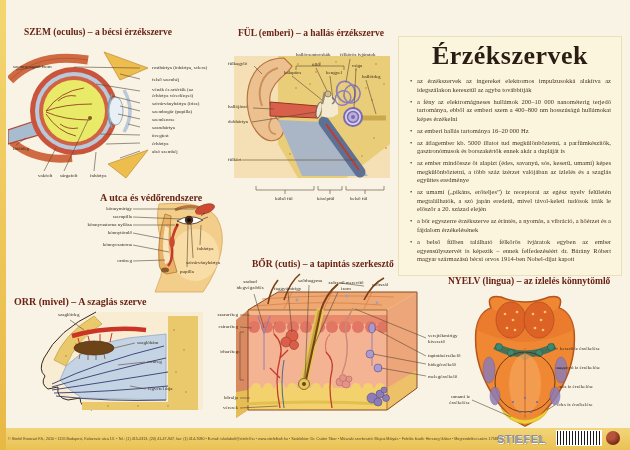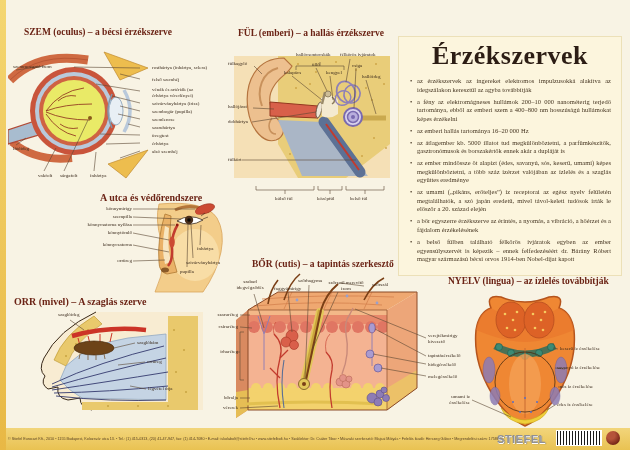--- a/index.html
+++ b/index.html
@@ -408,21 +408,21 @@
   <div class="lbl ra" style="right:392px;top:312px">szaruréteg</div>
   <div class="lbl ra" style="right:392px;top:324px">csíraréteg</div>
   <div class="lbl ra" style="right:392px;top:349px">irharéteg</div>
   <div class="lbl ra" style="right:392px;top:395px">bőralja</div>
   <div class="lbl ra" style="right:392px;top:405px">vérerek</div>
   <div class="lbl w" style="left:428px;top:333px;width:44px;text-align:left">verejtékmirigy kivezető</div>
   <div class="lbl" style="left:428px;top:353px">tapintásérzékelő</div>
   <div class="lbl" style="left:428px;top:362px">hidegérzékelő</div>
   <div class="lbl" style="left:428px;top:374px">melegérzékelő</div>
 
-  <div class="h h1" style="left:448px;top:276px">NYELV (lingua) – az ízlelés továbbítják</div>
+  <div class="h h1" style="left:448px;top:276px">NYELV (lingua) – az ízlelés könnytömlő</div>
   <svg style="left:425px;top:290px" width="200" height="142" viewBox="0 0 200 142">
     <path d="M66,18 Q60,4 76,7 Q88,12 100,12 Q112,12 124,7 Q140,4 134,18 Q146,22 149,40 Q152,72 134,102 Q118,128 100,136 Q82,128 66,102 Q48,72 51,40 Q54,22 66,18 Z" fill="#ef8733" stroke="#b5541d" stroke-width="1.5"></path>
     <path d="M66,18 Q78,26 100,26 Q122,26 134,18 Q146,22 149,40 Q120,52 100,52 Q80,52 51,40 Q54,22 66,18 Z" fill="#e8742b" opacity=".6"></path>
     <ellipse cx="86" cy="30" rx="15" ry="18" fill="#dd6226" stroke="#b84e1f" stroke-width=".8"></ellipse>
     <ellipse cx="114" cy="30" rx="15" ry="18" fill="#dd6226" stroke="#b84e1f" stroke-width=".8"></ellipse>
     <g fill="#f6c95e">
       <circle cx="80" cy="24" r="1.3"></circle>
         <circle cx="88" cy="30" r="1.3"></circle>
         <circle cx="82" cy="38" r="1.3"></circle>
       <circle cx="92" cy="22" r="1.3"></circle>

